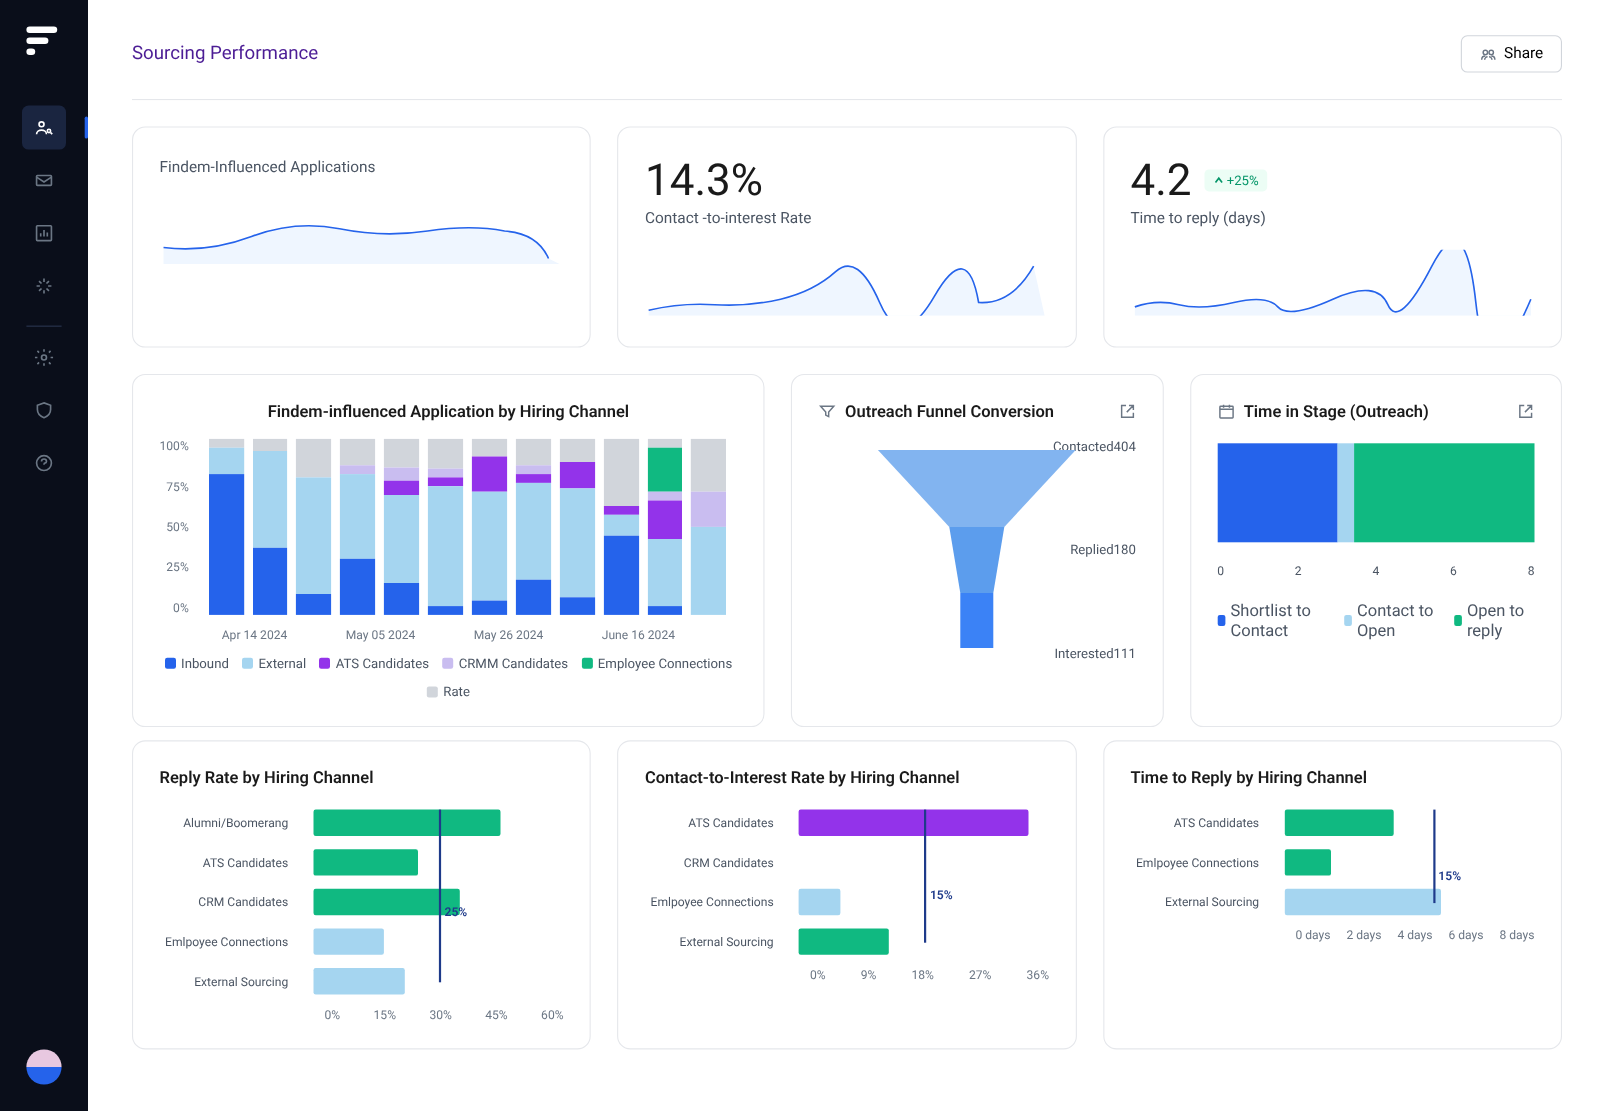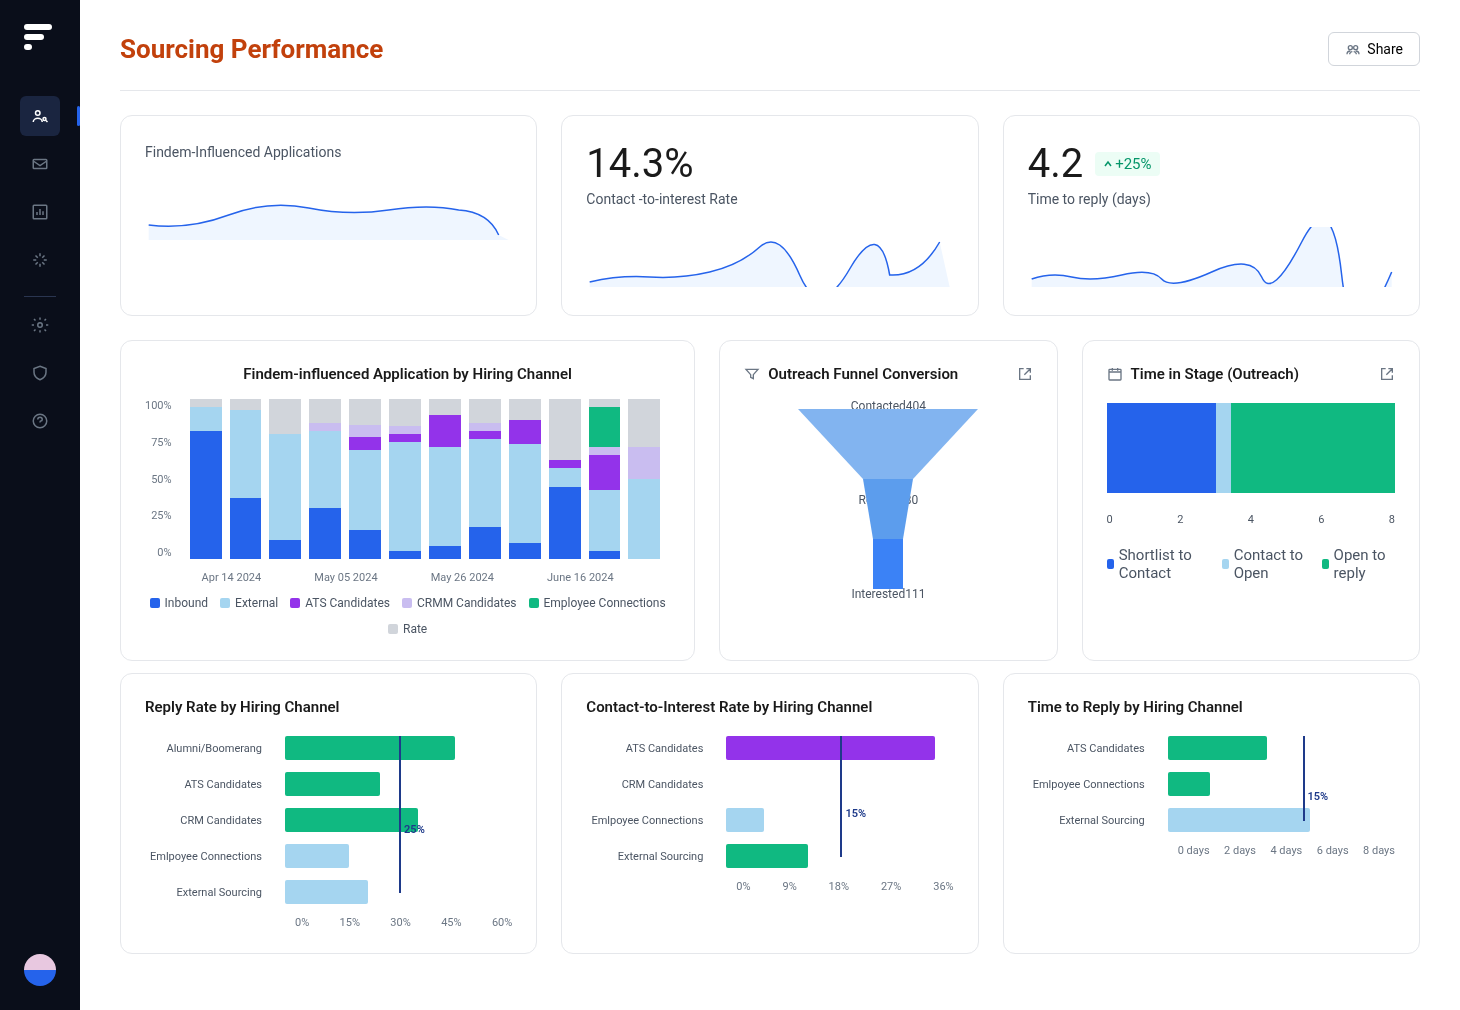--- a/index.html
+++ b/index.html
@@ -12,27 +12,27 @@
 .logo .b3{width:8px}
 .nav-item{width:40px;height:40px;display:flex;align-items:center;justify-content:center;border-radius:6px;margin-bottom:8px;cursor:pointer;position:relative}
 .nav-item.active{background:#1a2540}
 .nav-item.active::after{content:"";position:absolute;right:-20px;top:10px;width:3px;height:20px;background:#2563eb;border-radius:2px}
 .nav-item svg{width:18px;height:18px;stroke:#6b7684;fill:none;stroke-width:2}
 .nav-item.active svg{stroke:#fff}
 .divider{width:32px;height:1px;background:#2a3550;margin:8px 0}
 .avatar{margin-top:auto;margin-bottom:24px;width:32px;height:32px;border-radius:50%;background:linear-gradient(#e8c8e0 50%,#2563eb 50%)}
 .main{flex:1;padding:32px 40px;overflow:auto}
 .header{display:flex;justify-content:space-between;align-items:center;padding-bottom:24px;border-bottom:1px solid #e5e7eb;margin-bottom:24px}
-.page-title{font-size:26px;font-weight:700;color:#c2410c}
+.page-title{font-size:17px;font-weight:400;color:#4c1d95}
 .share-btn{border:1px solid #d1d5db;background:#fff;padding:8px 16px;border-radius:6px;font-size:14px;display:flex;align-items:center;gap:6px;cursor:pointer}
 .kpi-row{display:grid;grid-template-columns:repeat(3,1fr);gap:24px;margin-bottom:24px}
 .card{border:1px solid #e5e7eb;border-radius:12px;background:#fff;padding:24px}
 .kpi-value{font-size:40px;font-weight:400;color:#1a1a1a;display:flex;align-items:center;gap:12px}
 .kpi-label{font-size:14px;color:#4b5563;margin-top:4px}
-.delta{font-size:15px;background:#ecfdf5;color:#059669;padding:3px 8px;border-radius:4px;display:flex;align-items:center;gap:2px}
+.delta{font-size:12px;background:#ecfdf5;color:#059669;padding:3px 8px;border-radius:4px;display:flex;align-items:center;gap:2px}
 .spark{width:100%;height:60px;margin-top:20px}
 .row2{display:grid;grid-template-columns:1.7fr 1fr 1fr;gap:24px;margin-bottom:12px}
 .row3{display:grid;grid-template-columns:repeat(3,1fr);gap:24px}
 .card-head{display:flex;align-items:center;justify-content:space-between;margin-bottom:16px}
 .card-title{font-size:15px;font-weight:600;color:#1a1a1a}
 .card-title.centered{text-align:center;width:100%}
 .icon-sm{width:16px;height:16px;stroke:#6b7684;fill:none;stroke-width:2}
 .stacked{display:flex;align-items:flex-end;gap:8px;height:160px;padding:0 10px}
 .stacked .col{flex:1;display:flex;flex-direction:column-reverse;height:100%}
 .seg{width:100%}
@@ -41,21 +41,21 @@
 .s-purple{background:#9333ea}
 .s-lav{background:#c9bdf0}
 .s-green{background:#10b981}
 .s-grey{background:#d1d5db}
 .yaxis{display:flex}
 .yticks{display:flex;flex-direction:column;justify-content:space-between;height:160px;font-size:11px;color:#6b7684;text-align:right;padding-right:8px}
 .xticks{display:flex;justify-content:space-around;font-size:11px;color:#6b7684;margin-top:12px;padding:0 30px}
 .legend{display:flex;flex-wrap:wrap;justify-content:center;gap:12px;font-size:12px;color:#4b5563;margin-top:12px}
 .legend-item{display:flex;align-items:center;gap:5px}
 .sw{width:10px;height:10px;border-radius:2px}
-.funnel-stage{display:flex;justify-content:center;align-items:center;font-size:12px;color:#4b5563}
+.funnel-stage{display:flex;justify-content:flex-end;align-items:center;font-size:12px;color:#4b5563}
 .funnel-wrap{display:flex;flex-direction:column;gap:40px;position:relative}
 .funnel-svg{position:absolute;left:50%;top:10px;transform:translateX(-50%)}
 .timebar{height:90px;display:flex;margin:20px 0}
 .timebar .tb-seg{height:100%}
 .legend-sm{display:flex;justify-content:center;gap:12px;font-size:15px;color:#4b5563}
 .hb-chart{position:relative}
 .hb-row{display:flex;align-items:center;margin-bottom:12px}
 .hb-label{width:140px;font-size:11px;color:#4b5563;text-align:right;padding-right:23px}
 .hb-bar-area{flex:1;height:24px;position:relative}
 .hb-bar{height:100%;border-radius:2px}

